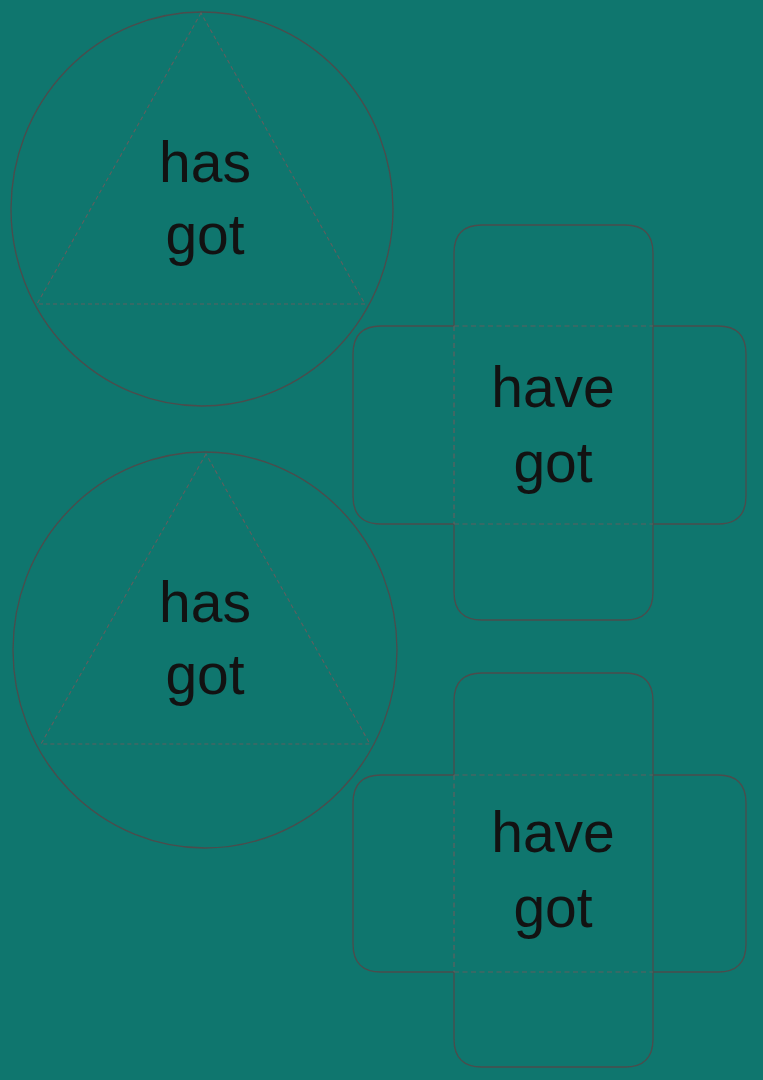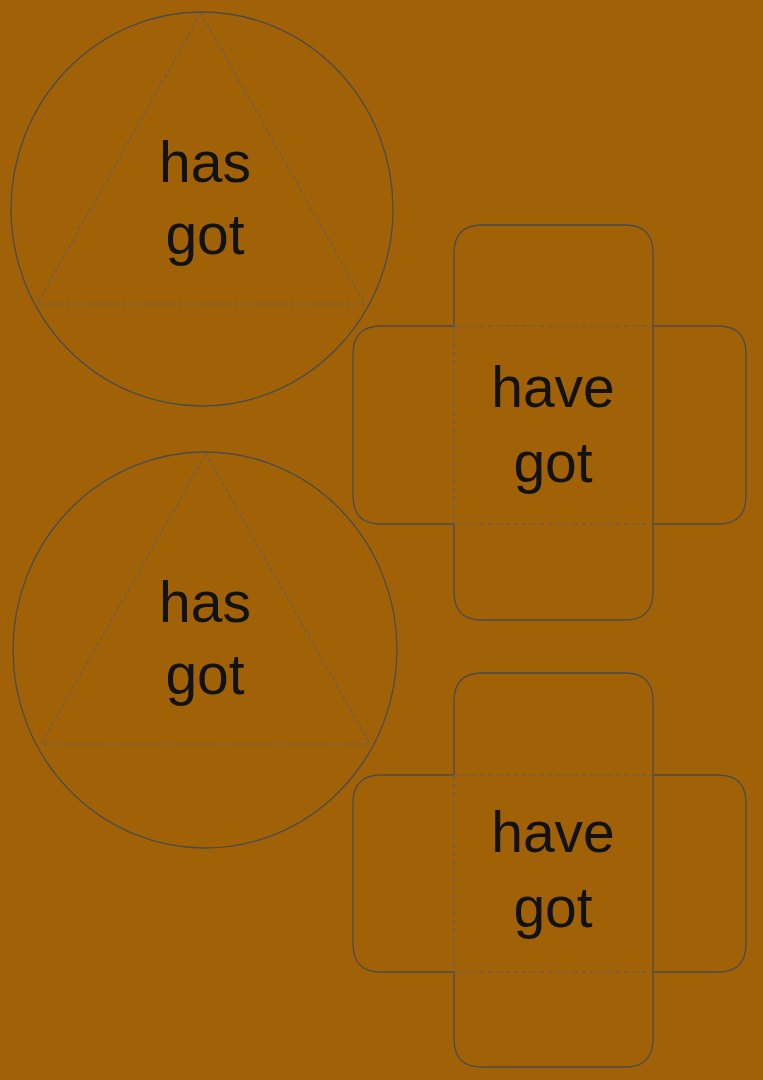--- a/index.html
+++ b/index.html
@@ -4,21 +4,21 @@
 <style>
   html, body {
     margin: 0;
     padding: 0;
     background: #ffffff;
   }
   .page {
     position: relative;
     width: 763px;
     height: 1080px;
-    background: #a16207;
+    background: #0f766e;
     overflow: hidden;
   }
   svg.canvas {
     display: block;
     width: 763px;
     height: 1080px;
   }
   .outline {
     fill: none;
     stroke-width: 1.3;

